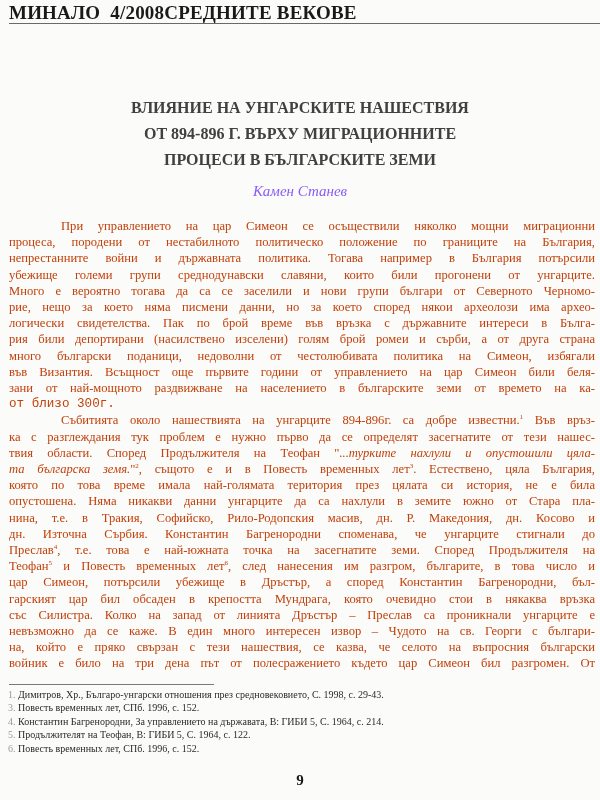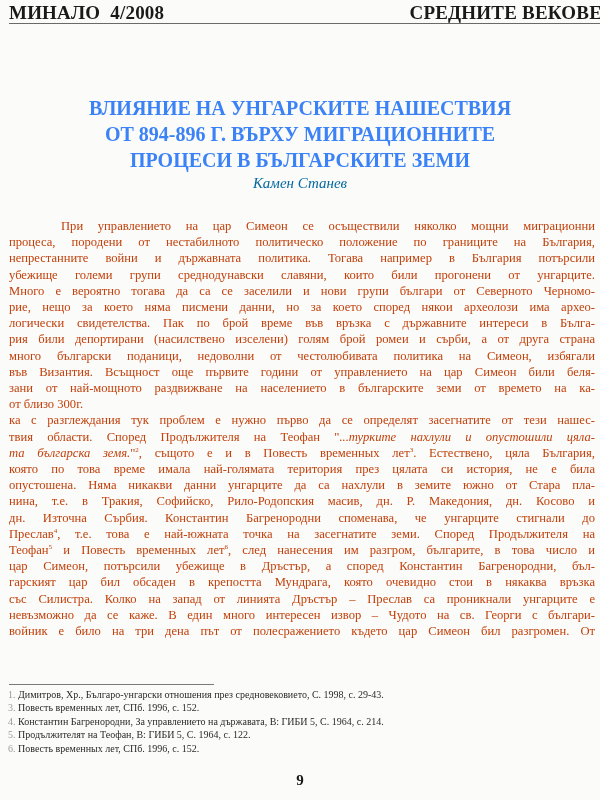--- a/index.html
+++ b/index.html
@@ -7,44 +7,44 @@
       width: 600px; height: 800px; overflow: hidden;
       background: #fbfbf9;
       font-family: "Liberation Serif", "DejaVu Serif", serif;
       color: #1e1e1e;
       position: relative;
     }
     .page { position: absolute; left: 0; top: 0; width: 600px; height: 800px; }
     .running-header {
       position: absolute; left: 9px; right: 0; top: 0; height: 23px;
       border-bottom: 1.5px solid #6a6a6a;
-      display: flex; justify-content: space-between; align-items: flex-end;
+      display: flex; align-items: flex-end;
     }
     .rh-left, .rh-right {
       font-family: "Liberation Serif", serif; font-weight: bold;
       font-size: 19px; line-height: 20px; letter-spacing: 0.2px; color: #1a1a1a;
     }
     .rh-right { margin-right: -2px; }
     .title-block {
       position: absolute; left: 0; right: 0; top: 95px; text-align: center;
     }
     .title-line {
       font-family: "Liberation Serif", serif; font-weight: bold;
-      font-size: 20px; line-height: 26px; color: #3b82f6; white-space: nowrap;
+      font-size: 16px; line-height: 26px; color: #404040; white-space: nowrap;
     }
     .author {
       font-family: "Liberation Serif", serif; font-style: italic;
-      font-size: 15px; line-height: 20px; margin-top: 0px; color: #0369a1;
+      font-size: 15px; line-height: 20px; margin-top: 8px; color: #8b5cf6;
     }
     .body-text {
       position: absolute; left: 9px; width: 586px; top: 218px;
       font-size: 12.6px; line-height: 16.2px; text-align: justify; color: #c2410c;
     }
     .body-text .ln { display: block; text-align: justify; text-align-last: justify; white-space: nowrap; }
-    .body-text .ln.last { text-align-last: left; }
+    .body-text .ln.last { text-align-last: left; font-family: Liberation Mono, monospace; }
     .body-text .ln.indent { padding-left: 52px; }
     .body-text i { font-style: italic; }
     sup { font-size: 7px; line-height: 0; vertical-align: 5px; }
     .fn-rule {
       position: absolute; left: 9px; top: 684px; width: 205px; height: 0;
       border-top: 1px solid #7a7a7a;
     }
     .footnotes {
       position: absolute; left: 8px; top: 688px; width: 580px;
       font-size: 10px; line-height: 13.4px; color: #2a2a2a;
@@ -82,33 +82,35 @@
       <span class="ln">Много е вероятно тогава да са се заселили и нови групи българи от Северното Черномо-</span>
       <span class="ln">рие, нещо за което няма писмени данни, но за което според някои археолози има архео-</span>
       <span class="ln">логически свидетелства. Пак по брой време във връзка с държавните интереси в Бълга-</span>
       <span class="ln">рия били депортирани (насилствено изселени) голям брой ромеи и сърби, а от друга страна</span>
       <span class="ln">много български поданици, недоволни от честолюбивата политика на Симеон, избягали</span>
       <span class="ln">във Византия. Всъщност още първите години от управлението на цар Симеон били беля-</span>
       <span class="ln">зани от най-мощното раздвижване на населението в българските земи от времето на ка-</span>
       <span class="ln last">от близо 300г.</span>
     </div>
     <div>
+      <span class="ln indent"><span>Събитията около нашествията на унгарците 894-896г. са добре известни.</span><sup>1</sup><span> Във връз-</span></span>
       <span class="ln">ка с разглеждания тук проблем е нужно първо да се определят засегнатите от тези нашес-</span>
       <span class="ln"><span>твия области. Според Продължителя на Теофан "</span><i>...турките нахлули и опустошили цяла-</i></span>
       <span class="ln"><i>та българска земя.</i><span>"</span><sup>2</sup><span>, същото е и в Повесть временных лет</span><sup>3</sup><span>. Естествено, цяла България,</span></span>
       <span class="ln">която по това време имала най-голямата територия през цялата си история, не е била</span>
       <span class="ln">опустошена. Няма никакви данни унгарците да са нахлули в земите южно от Стара пла-</span>
       <span class="ln">нина, т.е. в Тракия, Софийско, Рило-Родопския масив, дн. Р. Македония, дн. Косово и</span>
       <span class="ln">дн. Източна Сърбия. Константин Багренородни споменава, че унгарците стигнали до</span>
       <span class="ln"><span>Преслав</span><sup>4</sup><span>, т.е. това е най-южната точка на засегнатите земи. Според Продължителя на</span></span>
       <span class="ln"><span>Теофан</span><sup>5</sup><span> и Повесть временных лет</span><sup>6</sup><span>, след нанесения им разгром, българите, в това число и</span></span>
       <span class="ln">цар Симеон, потърсили убежище в Дръстър, а според Константин Багренородни, бъл-</span>
       <span class="ln">гарският цар бил обсаден в крепостта Мундрага, която очевидно стои в някаква връзка</span>
       <span class="ln">със Силистра. Колко на запад от линията Дръстър – Преслав са проникнали унгарците е</span>
       <span class="ln">невъзможно да се каже. В един много интересен извор – Чудото на св. Георги с българи-</span>
+      <span class="ln">на, който е пряко свързан с тези нашествия, се казва, че селото на въпросния български</span>
       <span class="ln">войник е било на три дена път от полесражението където цар Симеон бил разгромен. От</span>
     </div>
   </div>
 
   <div class="fn-rule"></div>
 
   <div class="footnotes">
     <div class="fn"><span class="fn-num">1.</span> <span>Димитров, Хр., Българо-унгарски отношения през средновековието, С. 1998, с. 29-43.</span></div>
     <div class="fn"><span class="fn-num">3.</span> <span>Повесть временных лет, СПб. 1996, с. 152.</span></div>
     <div class="fn"><span class="fn-num">4.</span> <span>Константин Багренородни, За управлението на държавата, В: ГИБИ 5, С. 1964, с. 214.</span></div>

